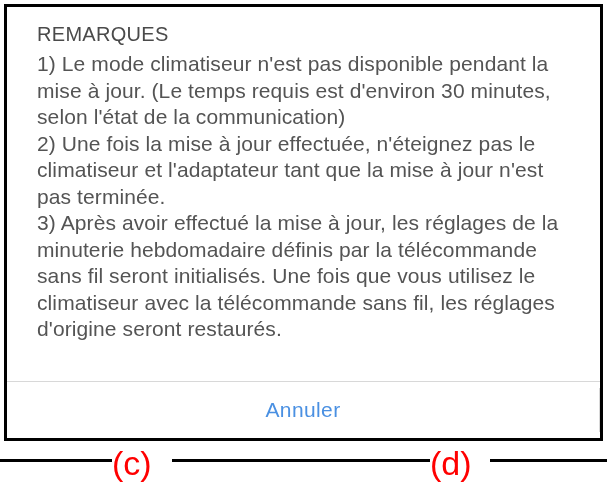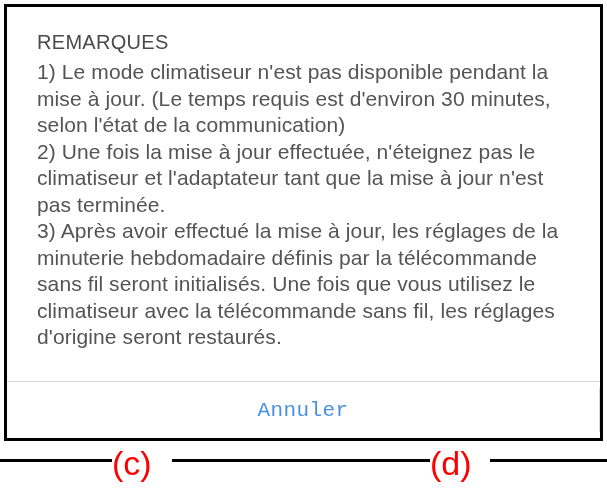--- a/index.html
+++ b/index.html
@@ -40,21 +40,21 @@
     padding: 14px 22px 6px 30px;
     box-sizing: border-box;
     overflow: hidden;
   }
 
   .dialog-title {
     color: #4a4a4a;
     font-size: 20px;
     line-height: 26px;
     letter-spacing: 0.3px;
-    margin: 8px 0 4px 0;
+    margin: 0 0 4px 0;
     font-weight: 400;
   }
 
   .dialog-text {
     color: #545454;
     font-size: 21px;
     line-height: 26.5px;
     margin: 0;
     white-space: pre-line;
     letter-spacing: 0.1px;
@@ -69,21 +69,21 @@
     align-items: stretch;
   }
   .dlg-button {
     flex: 1 1 50%;
     display: flex;
     align-items: center;
     justify-content: center;
     background: transparent;
     border: none;
     color: #4a90e2;
-    font-family: Liberation Mono, monospace;
+    font-family: Liberation Sans, sans-serif;
     font-size: 21px;
     letter-spacing: 0.4px;
     cursor: pointer;
     padding: 0;
   }
   .btn-divider {
     flex: 0 0 1px;
     background: #d8d8d8;
     margin: 6px 0;
   }

